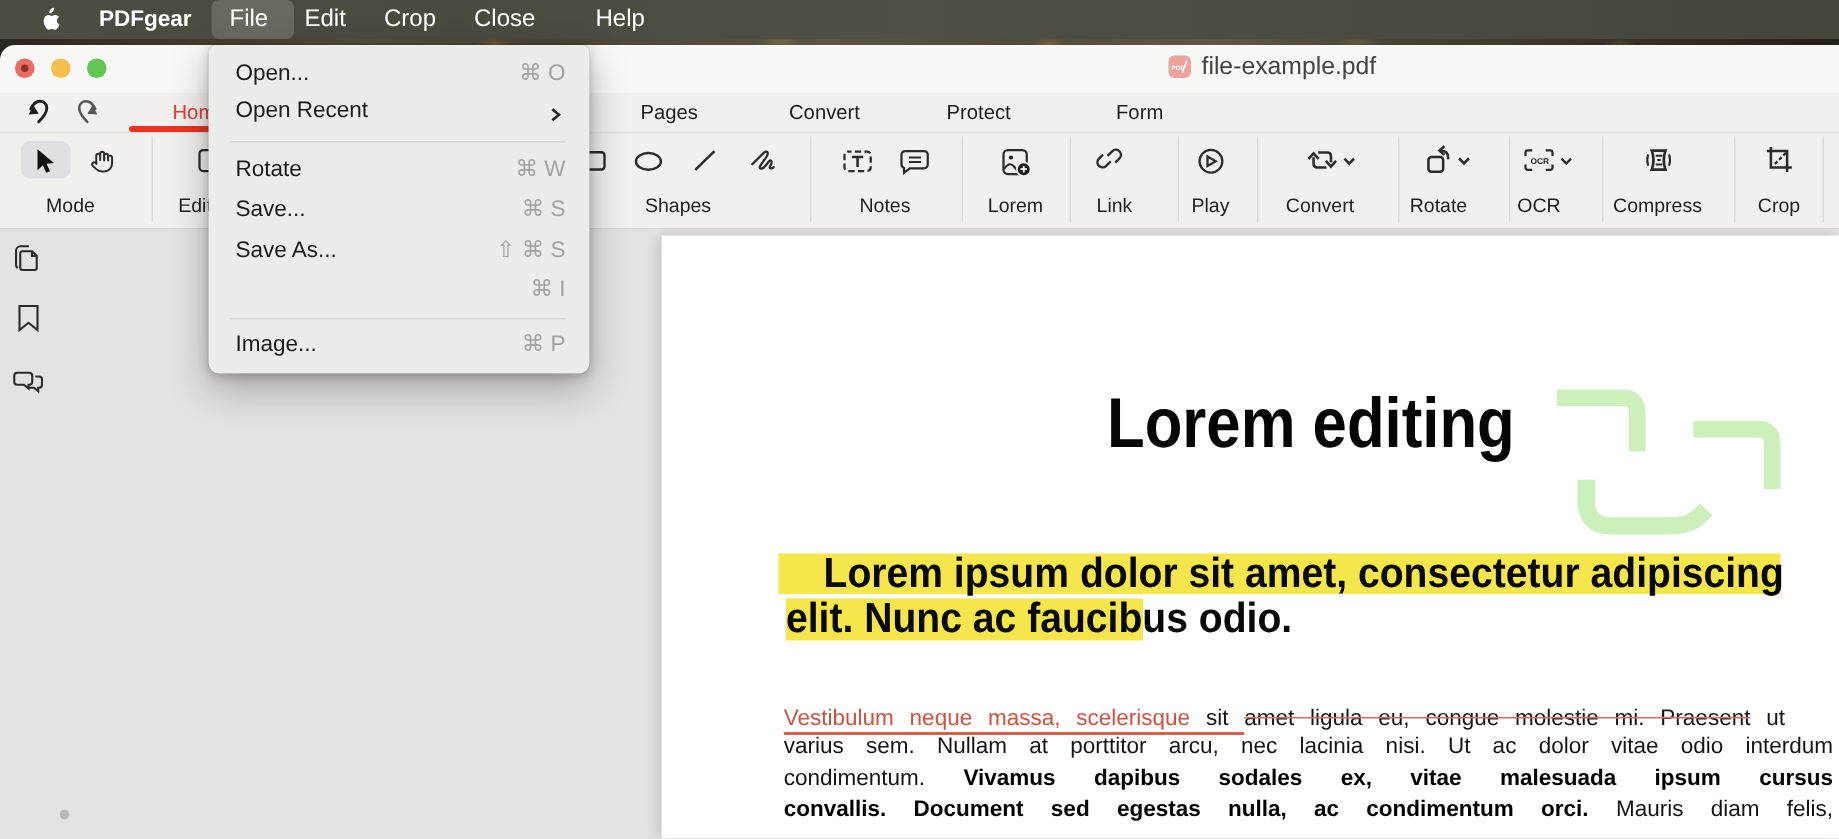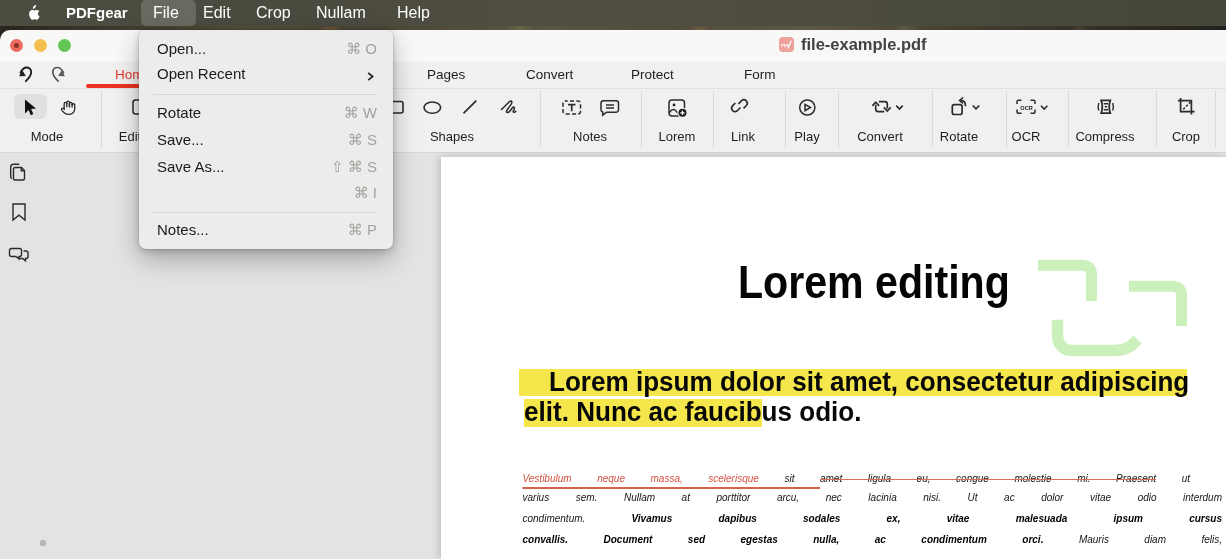--- a/index.html
+++ b/index.html
@@ -30,21 +30,21 @@
   .vsep { position:absolute; top:2px; width:1px; height:57px; background:#dcdbd9; }
 
   
   .tl { position:absolute; top:39px; width:13px; height:13px; border-radius:50%; }
   #page { left:441px; top:157px; width:785px; height:402px; background:#ffffff; box-shadow:-4px 0 7px rgba(0,0,0,0.10), 0 -2px 5px rgba(0,0,0,0.06); }
 
   
   #heading { left:738px; top:254px; font-size:47px; font-weight:bold; color:#050505; transform:scaleX(0.8748); transform-origin:0 0; white-space:nowrap; letter-spacing:0px; }
   .hl { position:absolute; background:#f5e74b; }
   .subline { position:absolute; font-size:28px; font-weight:bold; color:#080808; line-height:31px; white-space:nowrap; transform:scaleX(0.931); transform-origin:0 0; }
-  .bodyline { position:absolute; left:522.5px; width:699.5px; font-size:10px; line-height:20.5px; color:#151515; text-align:justify; text-align-last:justify;font-style:italic; }
+  .bodyline { position:absolute; left:522.5px; width:699.5px; font-size:15px; line-height:20.5px; color:#151515; text-align:justify; text-align-last:justify; }
   .red { color:#d3513f; }
   b { font-weight:bold; color:#000; }
 
   
   #menu { left:139px; top:30px; width:254px; height:219px; background:#ececea; border-radius:5px 5px 7px 7px;
     box-shadow:0 10px 26px rgba(0,0,0,0.28), 0 2px 7px rgba(0,0,0,0.18), 0 0 0 0.5px rgba(0,0,0,0.12); }
   .mitem { position:absolute; left:18px; height:26px; line-height:26px; font-size:15px; color:#1b1b1b; }
   .mshort { position:absolute; right:16px; height:26px; line-height:26px; font-size:15px; color:#a2a2a0; text-align:right; }
   .msep { position:absolute; left:14px; width:224px; height:1px; background:#d8d7d5; }
 </style>
@@ -53,34 +53,34 @@
   <div class="abs" id="backdrop"></div>
   <div class="abs" id="menubar"></div>
   <div class="abs" id="filehl"></div>
   <svg class="abs" style="left:26px;top:5px" width="14" height="17" viewBox="0 0 14 17">
     <path fill="#ffffff" d="M9.3 2.6c.6-.75.95-1.75.85-2.6-.85.05-1.85.6-2.45 1.3-.55.65-1 1.65-.85 2.55.9.1 1.85-.5 2.45-1.25zM11.9 8.9c0-1.7 1.4-2.5 1.45-2.55-.8-1.15-2-1.3-2.4-1.35-1.05-.1-2 .6-2.5.6-.5 0-1.3-.6-2.15-.55-1.1 0-2.1.65-2.65 1.6-1.15 1.95-.3 4.9.8 6.5.55.8 1.2 1.65 2.05 1.6.8-.05 1.1-.5 2.1-.5 1 0 1.25.5 2.15.5.9-.05 1.45-.8 2-1.6.6-.9.85-1.8.9-1.85-.05-.05-1.7-.65-1.75-2.4z"></path>
   </svg>
   <div class="abs mi" style="left:66px;font-weight:bold;color:#fff;font-size:15px;top:0;line-height:26px">PDFgear</div>
   <div class="abs mi" style="left:153px;color:#fff;line-height:26px">File</div>
   <div class="abs mi" style="left:203px;color:#fff;line-height:26px">Edit</div>
   <div class="abs mi" style="left:256px;color:#fff;line-height:26px">Crop</div>
-  <div class="abs mi" style="left:316px;color:#fff;line-height:26px">Nullam</div>
+  <div class="abs mi" style="left:316px;color:#fff;line-height:26px">Close</div>
   <div class="abs mi" style="left:397px;color:#fff;line-height:26px">Help</div>
 
   <div class="abs" id="titlebar"></div>
   <div class="abs tl" style="left:10px;background:#ed6b60"></div>
   <div class="abs tl" style="left:34px;background:#f5bf4f"></div>
   <div class="abs tl" style="left:58px;background:#62c554"></div>
   <div class="abs" style="left:14px;top:43px;width:5px;height:5px;border-radius:50%;background:#8c3227"></div>
   <div class="abs" style="left:779px;top:37px;width:15px;height:15px;border-radius:4px;background:#eda39b"></div>
   <svg class="abs" style="left:779px;top:37px" width="15" height="15" viewBox="0 0 15 15">
     <text x="2" y="9.5" font-size="4.2" font-weight="bold" fill="#fff" font-family="Liberation Sans">PDF</text>
     <path d="M9.2 11.5 L12.2 3.5" stroke="#fff" stroke-width="1.1" fill="none"></path>
   </svg>
-  <div class="abs" style="left:801px;top:33.5px;font-size:16.5px;font-weight:bold;color:#434343;line-height:20px">file-example.pdf</div>
+  <div class="abs" style="left:801px;top:33.5px;font-size:16.5px;font-weight:normal;color:#434343;line-height:20px">file-example.pdf</div>
 
   <div class="abs" id="tabrow"></div>
   <div class="abs tab" style="left:115px;top:62px;color:#e23b2e">Home</div>
   <div class="abs" style="left:86px;top:84px;width:100px;height:3.5px;border-radius:2px;background:#ec3323"></div>
   <div class="abs tab" style="left:427px;top:62px">Pages</div>
   <div class="abs tab" style="left:526px;top:62px">Convert</div>
   <div class="abs tab" style="left:631px;top:62px">Protect</div>
   <div class="abs tab" style="left:744px;top:62px">Form</div>
 
   <div class="abs" id="toolbar"></div>
@@ -244,15 +244,15 @@
     </svg>
     <div class="msep" style="top:63.5px"></div>
     <div class="mitem" style="top:70px">Rotate</div>
     <div class="mshort" style="top:70px"><span>⌘</span> W</div>
     <div class="mitem" style="top:96.5px">Save...</div>
     <div class="mshort" style="top:96.5px"><span>⌘</span> S</div>
     <div class="mitem" style="top:123.5px">Save As...</div>
     <div class="mshort" style="top:123.5px"><span>⇧ ⌘</span> S</div>
     <div class="mshort" style="top:150px"><span>⌘</span> I</div>
     <div class="msep" style="top:182px"></div>
-    <div class="mitem" style="top:187px">Notes...</div>
+    <div class="mitem" style="top:187px">Image...</div>
     <div class="mshort" style="top:187px"><span>⌘</span> P</div>
   </div>
 
 </body></html>

